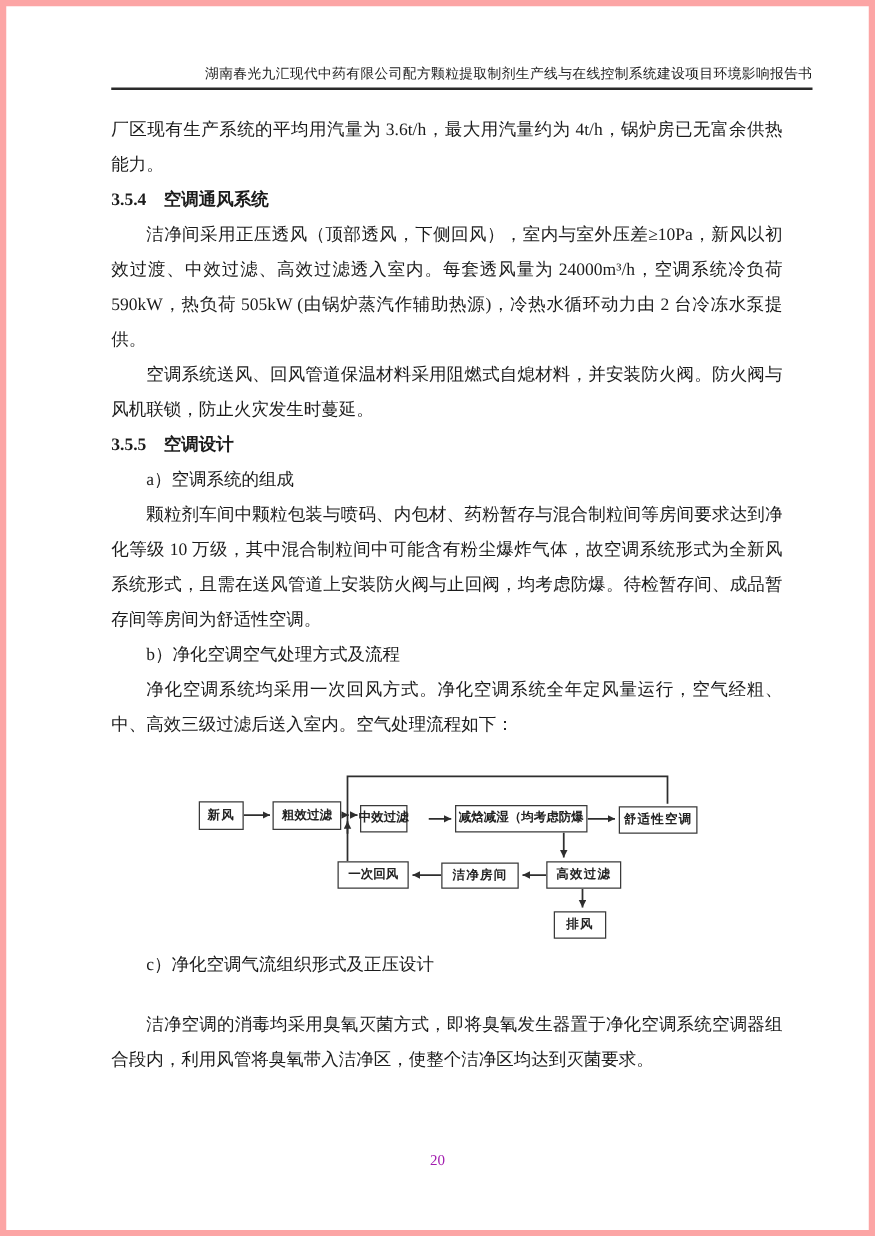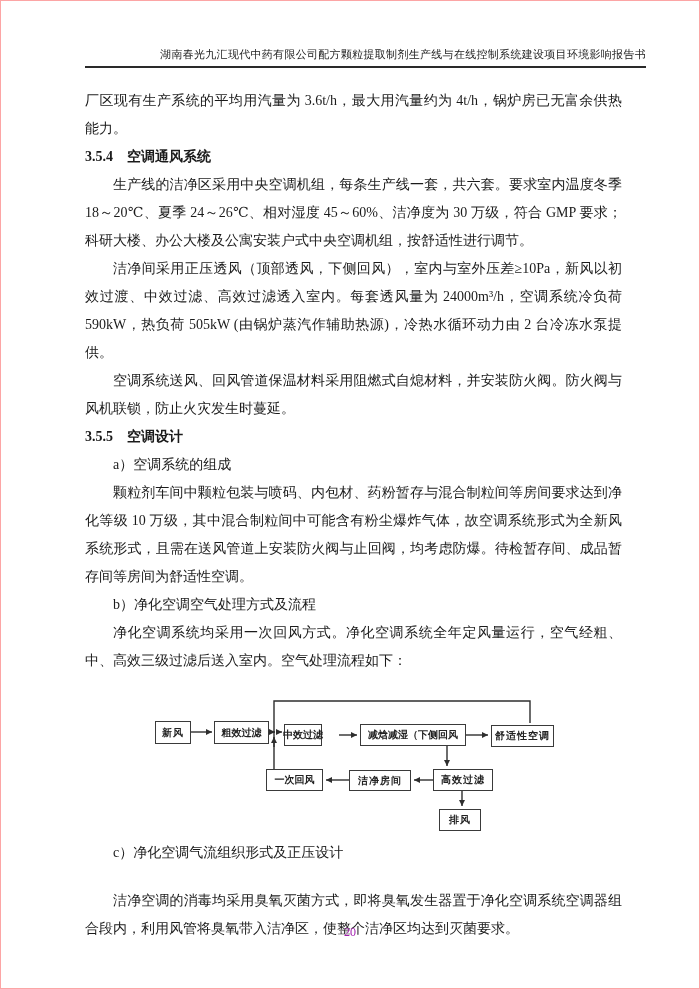--- a/index.html
+++ b/index.html
@@ -4,21 +4,21 @@
 <style>
   html,body{margin:0;padding:0;background:#ffffff;}
   .page{
     position:relative;
     width:700px;height:989px;
     background:#ffffff;
     font-family:"Liberation Serif","DejaVu Serif",serif;
     color:#1b1b1b;
     overflow:hidden;
     box-sizing:border-box;
-    border:1px solid #fca5a5;
+    border:5px solid #fca5a5;
   }
   .header{
     position:absolute;
     top:46px;left:84px;width:561px;
     border-bottom:2px solid #2a2a2a;
     padding-bottom:4px;
     text-align:right;
     font-size:11px;
     letter-spacing:0.3px;
     color:#222;
@@ -63,21 +63,20 @@
 
 <div class="page">
 
   <div class="header">
     <span>湖南春光九汇现代中药有限公司配方颗粒提取制剂生产线与在线控制系统建设项目环境影响报告书</span>
   </div>
 
   <div class="body">
     <p class="para no-indent">厂区现有生产系统的平均用汽量为 3.6t/h，最大用汽量约为 4t/h，锅炉房已无富余供热能力。</p>
     <p class="heading">3.5.4　空调通风系统</p>
-    <p class="para">生产线的洁净区采用中央空调机组，每条生产线一套，共六套。要求室内温度冬季18～20℃、夏季 24～26℃、相对湿度 45～60%、洁净度为 30 万级，符合 GMP 要求；科研大楼、办公大楼及公寓安装户式中央空调机组，按舒适性进行调节。</p>
     <p class="para">洁净间采用正压透风（顶部透风，下侧回风），室内与室外压差≥10Pa，新风以初效过渡、中效过滤、高效过滤透入室内。每套透风量为 24000m³/h，空调系统冷负荷 590kW，热负荷 505kW (由锅炉蒸汽作辅助热源)，冷热水循环动力由 2 台冷冻水泵提供。</p>
     <p class="para">空调系统送风、回风管道保温材料采用阻燃式自熄材料，并安装防火阀。防火阀与风机联锁，防止火灾发生时蔓延。</p>
     <p class="heading">3.5.5　空调设计</p>
     <p class="para">a）空调系统的组成</p>
     <p class="para">颗粒剂车间中颗粒包装与喷码、内包材、药粉暂存与混合制粒间等房间要求达到净化等级 10 万级，其中混合制粒间中可能含有粉尘爆炸气体，故空调系统形式为全新风系统形式，且需在送风管道上安装防火阀与止回阀，均考虑防爆。待检暂存间、成品暂存间等房间为舒适性空调。</p>
     <p class="para">b）净化空调空气处理方式及流程</p>
     <p class="para">净化空调系统均采用一次回风方式。净化空调系统全年定风量运行，空气经粗、中、高效三级过滤后送入室内。空气处理流程如下：</p>
 
     <div class="diagram">
       <svg width="440" height="150" viewBox="0 0 440 150">
@@ -107,21 +106,21 @@
           <line x1="302" y1="91" x2="283" y2="91" marker-end="url(#arr)"></line>
 
           <line x1="218" y1="91" x2="195" y2="91" marker-end="url(#arr)"></line>
 
           <line x1="331" y1="102" x2="331" y2="117" marker-end="url(#arr)"></line>
         </g>
       </svg>
       <div class="fbox" style="left:24px;top:32px;width:36px;height:23px;">新风</div>
       <div class="fbox" style="left:83px;top:32px;width:55px;height:23px;letter-spacing:0;">粗效过滤</div>
       <div class="fbox" style="left:153px;top:35px;width:38px;height:22px;letter-spacing:0;">中效过滤</div>
-      <div class="fbox" style="left:229px;top:35px;width:106px;height:22px;letter-spacing:0;">减焓减湿（下侧回风</div>
+      <div class="fbox" style="left:229px;top:35px;width:106px;height:22px;letter-spacing:0;">减焓减湿（均考虑防爆</div>
       <div class="fbox" style="left:360px;top:36px;width:63px;height:22px;">舒适性空调</div>
       <div class="fbox" style="left:135px;top:80px;width:57px;height:22px;letter-spacing:0;">一次回风</div>
       <div class="fbox" style="left:218px;top:81px;width:62px;height:21px;">洁净房间</div>
       <div class="fbox" style="left:302px;top:80px;width:60px;height:22px;">高效过滤</div>
       <div class="fbox" style="left:308px;top:120px;width:42px;height:22px;">排风</div>
     </div>
 
     <p class="para">c）净化空调气流组织形式及正压设计</p>
     <p class="para after-diagram">洁净空调的消毒均采用臭氧灭菌方式，即将臭氧发生器置于净化空调系统空调器组合段内，利用风管将臭氧带入洁净区，使整个洁净区均达到灭菌要求。</p>
   </div>

